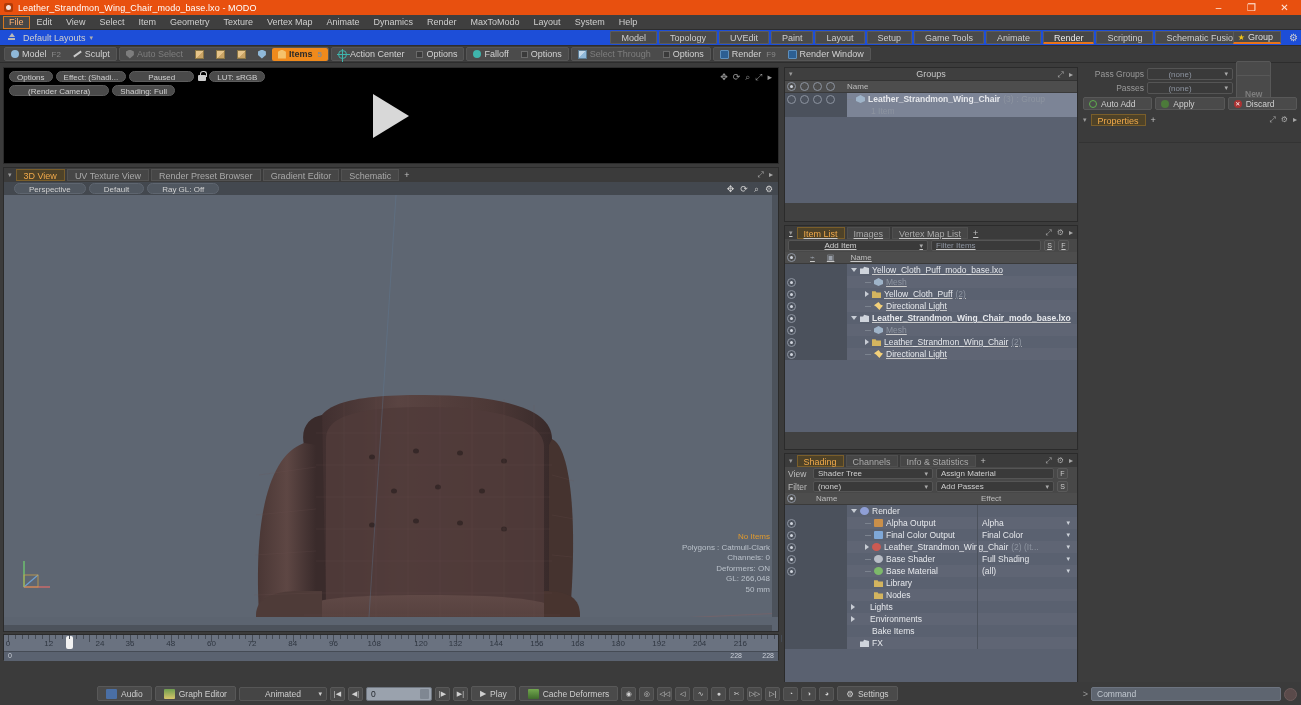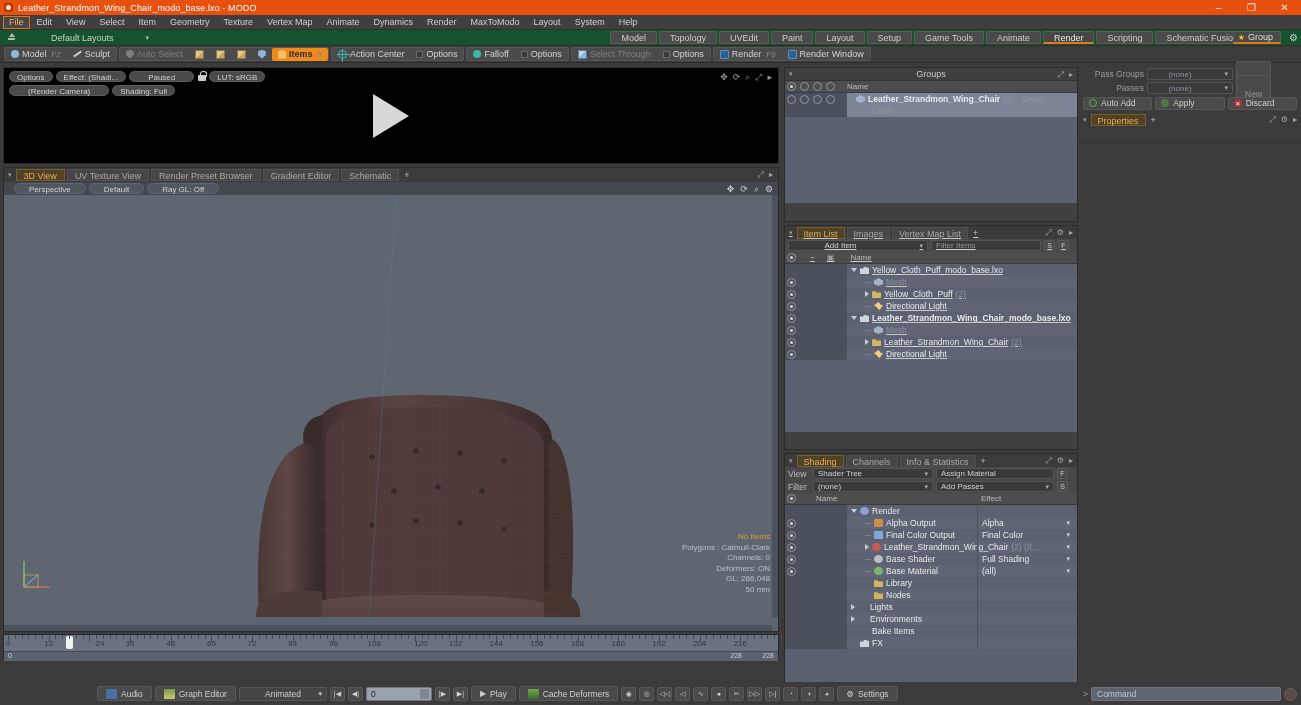--- a/index.html
+++ b/index.html
@@ -29,22 +29,22 @@
   
   .menubar {
     height:15px; background:#3f3f3f; display:flex; align-items:center;
     padding-left:3px; border-bottom:1px solid #2e2e2e;
   }
   .menu-item { padding:0 7px; height:13px; line-height:13px; font-size:9px; color:#cfcfcf; }
   .menu-item.active { background:#474747; color:#ffb070; border:1px solid #d4761f; height:13px; line-height:11px; padding:0 5px; }
 
   
   .layoutbar {
-    height:16px; background:#14532d; display:flex; align-items:center;
-    padding-left:6px; position:relative; border-bottom:1px solid #2d2d2d;gap:28px;
+    height:16px; background:#1d4ed8; display:flex; align-items:center;
+    padding-left:6px; position:relative; border-bottom:1px solid #2d2d2d;
   }
   .layoutbar .lic { width:11px; height:11px; margin-right:6px; position:relative; }
   .layoutbar .lic::before{content:"";position:absolute;left:2px;top:6px;width:7px;height:2px;background:#b9b9b9;}
   .layoutbar .lic::after{content:"";position:absolute;left:3px;top:1px;border-left:3px solid transparent;border-right:3px solid transparent;border-bottom:4px solid #b9b9b9;}
   .layoutbar .lsel { font-size:9px; color:#cfcfcf; }
   .layoutbar .caret { margin-left:4px; font-size:7px; color:#b0b0b0; }
   .ltabs { position:absolute; right:52px; top:1px; display:flex; gap:2px; }
   .ltab {
     height:13px; line-height:13px; padding:0 10px; font-size:9px;
     background:#4a4a4a; color:#cdcdcd; border:1px solid #5a5a5a; border-radius:1px;
@@ -181,21 +181,21 @@
   .bold{font-weight:bold;}
   .effcol{position:absolute;left:192px;width:96px;height:12px;display:flex;align-items:center;font-size:8.5px;color:#e6e8ec;border-left:1px solid #4b515c;padding-left:4px;}
   .effcol .dd{position:absolute;right:3px;font-size:7px;color:#cfd4dc;}
 
   
   .farcol{ position:absolute; left:1079px; top:0; right:0; bottom:0;}
   .frow{ height:14px; display:flex; align-items:center; gap:3px; padding:0 3px; }
   .flabel{ font-size:8.5px; color:#9a9a9a; width:62px; text-align:right;}
   .fbtn{height:16px;line-height:12px;padding:12px 8px;font-size:8.5px;background:#4a4a4a;border:1px solid #585858;border-radius:2px;color:#d0d0d0;font-weight:bold;}
   .fbtn.dim{color:#7e7e7e;}
-  .actrow{height:16px;display:flex;align-items:center;gap:3px;padding:2px 4px;}
+  .actrow{height:16px;display:flex;gap:3px;padding:2px 4px;}
   .abtn{flex:1;height:13px;display:flex;align-items:center;gap:4px;padding:0 5px;font-size:8.5px;background:#4a4a4a;border:1px solid #585858;border-radius:2px;color:#cfcfcf;}
   .cgreen{width:8px;height:8px;border-radius:50%;border:1.5px solid #5fae4e;}
   .cgrn2{width:8px;height:8px;border-radius:50%;background:#4c7a3a;}
   .cred{width:8px;height:8px;border-radius:50%;background:#a33;color:#fff;font-size:6px;display:flex;align-items:center;justify-content:center;}
 
   
   .bottombar{ position:absolute; left:0; right:0; bottom:0; height:23px; background:#3b3b3b; display:flex; align-items:center; padding:0 4px; gap:3px;}
   .bbtn{height:15px;display:flex;align-items:center;gap:4px;padding:0 8px;font-size:8.5px;background:#4a4a4a;border:1px solid #585858;border-radius:2px;color:#cfcfcf;}
   .bico{width:11px;height:10px;border-radius:1px;}
   .bico.audio{background:#4a6fa5;}

